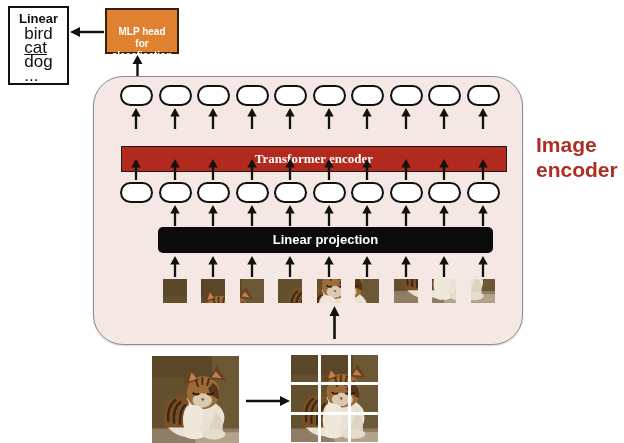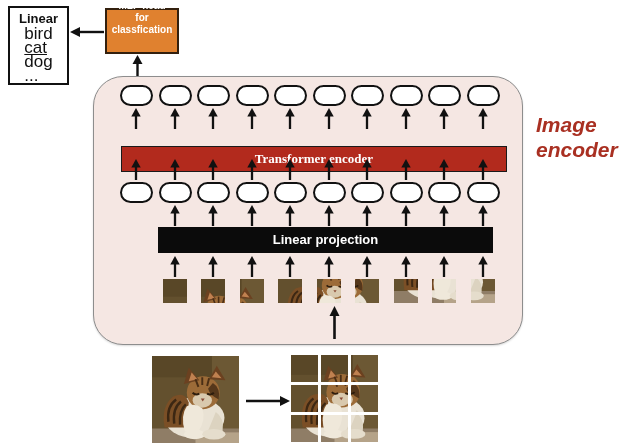--- a/index.html
+++ b/index.html
@@ -23,49 +23,49 @@
     display:flex;flex-direction:column;align-items:center;padding-top:3px;
   }
   .class-title{font-weight:bold;font-size:13px;color:#111;line-height:16px;}
   .class-item{font-size:17px;color:#111;line-height:14px;}
   .class-item.emph{font-weight:normal;text-decoration:underline;}
   
   .mlp-box{
     position:absolute;left:105px;top:8px;width:74px;height:46px;box-sizing:border-box;
     background:var(--orange);border:2px solid #33200e;
     color:#fff;font-weight:bold;font-size:10px;line-height:12px;text-align:center;
-    display:flex;align-items:flex-end;justify-content:center;padding:16px;
+    display:flex;align-items:flex-start;justify-content:center;padding:16px;
   }
   
   .encoder{
     position:absolute;left:93px;top:76px;width:430px;height:269px;box-sizing:border-box;
     background:var(--container-bg);border:1.4px solid var(--container-border);
     border-radius:30px;box-shadow:0 1px 2px rgba(0,0,0,0.15);
   }
   .pill-row{position:absolute;left:26px;display:flex;gap:5.5px;}
   .pill{
     width:33px;height:21px;box-sizing:border-box;background:#fff;
     border:2px solid #111;border-radius:11px;
   }
   .arrow-row{position:absolute;display:flex;}
   .arrow-row.ten{left:36px;gap:26.5px;}
   .arrow-row.nine{left:74.5px;gap:26.5px;}
   .bar{
     position:absolute;box-sizing:border-box;height:26px;
     color:#fff;font-weight:bold;font-size:13px;text-align:center;line-height:24px;
   }
   .bar.red{left:27px;top:69px;width:386px;background:var(--red);border:1.4px solid #1a1a1a;font-family:Liberation Serif, serif;}
-  .bar.black{left:64px;top:150px;width:335px;background:var(--blackbar);border-radius:0;line-height:26px;}
+  .bar.black{left:64px;top:150px;width:335px;background:var(--blackbar);border-radius:5px;line-height:26px;}
   .patch-row{position:absolute;left:68.5px;top:202px;display:flex;gap:14.5px;}
   .patch{width:24px;height:24px;display:block;}
   .bottom-arrow{position:absolute;left:234px;top:229px;}
   
   .side-label{
-    position:absolute;left:536px;top:112px;width:88px;
-    color:var(--label-red);font-weight:bold;font-size:21px;line-height:25px;font-style:italic;
+    position:absolute;left:536px;top:132px;width:88px;
+    color:var(--label-red);font-weight:bold;font-size:21px;line-height:25px;
   }
   
   .cat-photo{position:absolute;left:152px;top:356px;}
   .h-arrow{position:absolute;left:246px;top:393px;}
   .cat-grid{
     position:absolute;left:291px;top:355px;width:87px;height:87px;
     display:grid;grid-template-columns:repeat(3,27px);grid-template-rows:repeat(3,27px);gap:3px;
   }
   .cat-grid svg{display:block;}
 </style>

